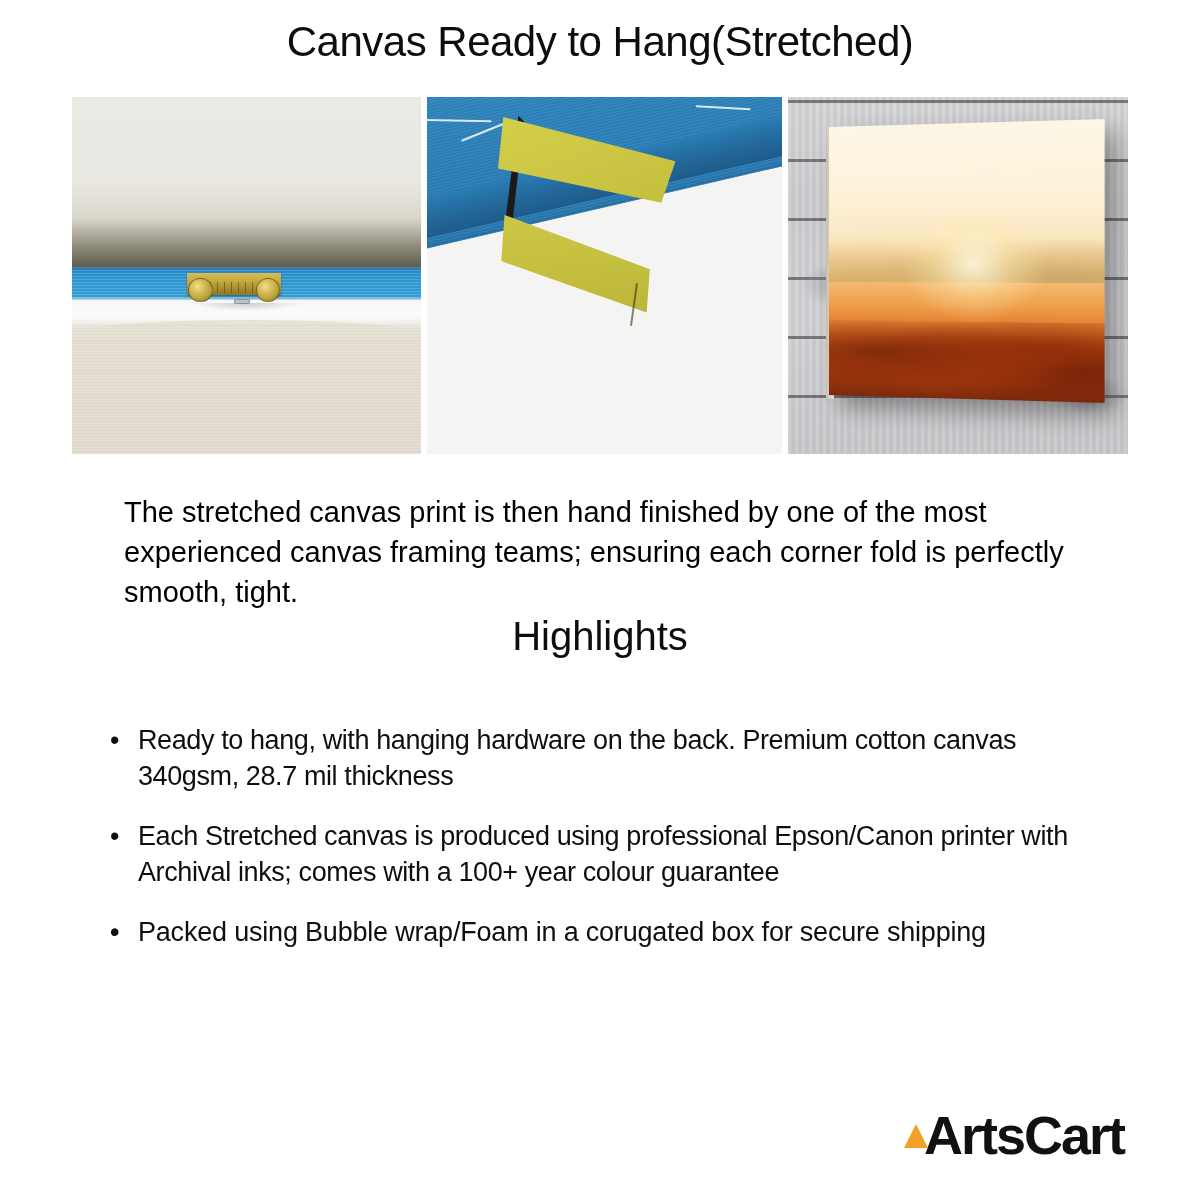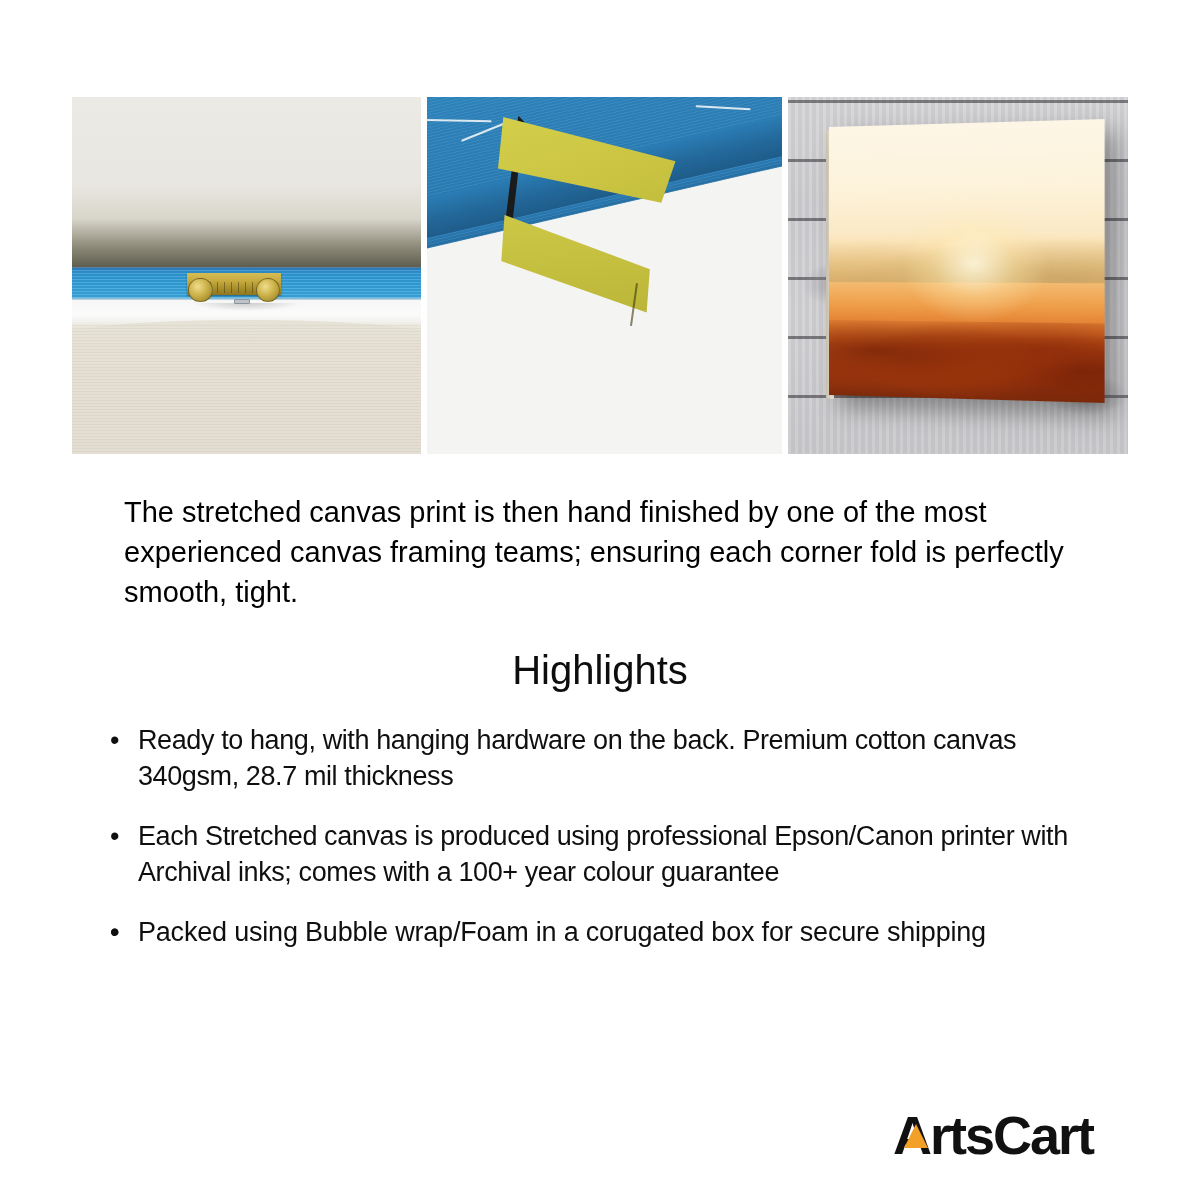--- a/index.html
+++ b/index.html
@@ -292,21 +292,21 @@
     width: 950px;
     font-size: 29px;
     line-height: 40px;
     color: #000000;
     font-family: "Liberation Sans", sans-serif;
   }
 
   
   .highlights {
     position: absolute;
-    top: 648px;
+    top: 614px;
     left: 0;
     width: 1200px;
     text-align: center;
     font-size: 40px;
     font-weight: 400;
     color: #0d0d0d;
     font-family: "Liberation Sans", sans-serif;
   }
 
   
@@ -347,37 +347,39 @@
     align-items: center;
   }
   .logo-text {
     position: relative;
     font-size: 54px;
     font-weight: bold;
     letter-spacing: -2px;
     color: #111111;
     line-height: 1;
     font-family: "Liberation Sans", sans-serif;
+    margin-left: 31px;
   }
   .logo-tri {
     position: absolute;
     left: 11px;
     top: 20px;
     width: 0;
     height: 0;
     border-left: 12px solid transparent;
     border-right: 12px solid transparent;
     border-bottom: 24px solid #f2a028;
   }
 </style>
 </head>
 <body>
 
 <div class="page">
 
+  <div class="title">Canvas Ready to Hang(Stretched)</div>
 
   <div class="photo-strip">
 
     <div class="photo photo-1">
       <div class="p1-bg"></div>
       <div class="p1-bluegrain"></div>
       <div class="p1-wave"></div>
       <div class="p1-canvasgrain"></div>
       <div class="p1-hanger">
         <div class="p1-hanger-teeth"></div>

